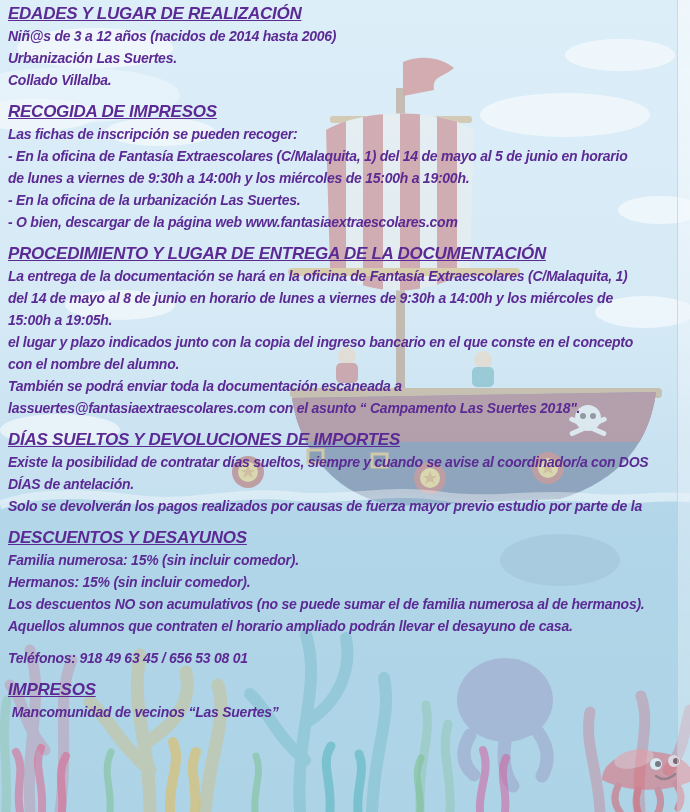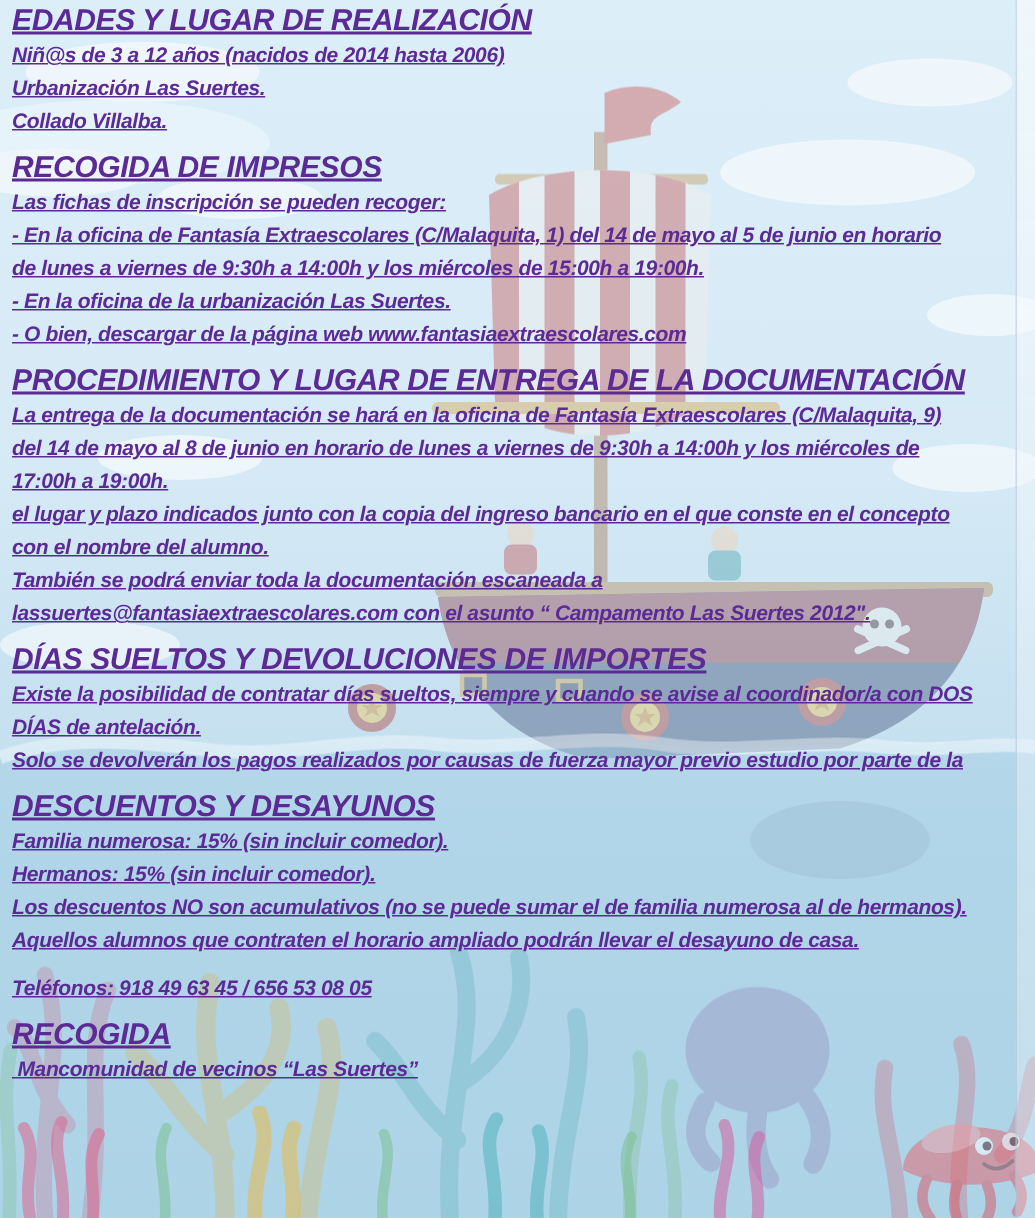--- a/index.html
+++ b/index.html
@@ -14,22 +14,22 @@
     background:linear-gradient(180deg,rgba(255,255,255,.55),rgba(235,243,250,.45) 60%,rgba(255,255,255,.25));
     border-left:1px solid rgba(175,192,212,.55);
   }
   .content{
     position:absolute;left:0;top:0;right:0;bottom:0;
     padding:3px 2px 0 8px;
     color:#5b2a94;font-style:italic;font-weight:bold;
     font-size:14px;letter-spacing:-0.25px;
   }
   .sec{margin:0 0 10px 0;}
-  .hd{margin:0;font-size:20px;line-height:22px;text-decoration:underline;white-space:pre;}
-  .line{line-height:22px;white-space:pre;text-decoration:underline;}
+  .hd{margin:0;font-size:17px;line-height:22px;text-decoration:underline;white-space:pre;}
+  .line{line-height:22px;white-space:pre;}
 </style>
 </head>
 <body>
 
 <div class="page">
 
   <svg class="bg" viewBox="0 0 690 812" aria-hidden="true">
     <defs>
       <clipPath id="sailClip">
         <path d="M326,130 C362,108 440,108 474,130 L470,268 C430,298 366,298 330,268 Z"></path>
@@ -200,47 +200,47 @@
       <h2 class="hd">RECOGIDA DE IMPRESOS</h2>
       <div class="line">Las fichas de inscripción se pueden recoger:</div>
       <div class="line">- En la oficina de Fantasía Extraescolares (C/Malaquita, 1) del 14 de mayo al 5 de junio en horario</div>
       <div class="line">de lunes a viernes de 9:30h a 14:00h y los miércoles de 15:00h a 19:00h.</div>
       <div class="line">- En la oficina de la urbanización Las Suertes.</div>
       <div class="line">- O bien, descargar de la página web www.fantasiaextraescolares.com</div>
     </div>
 
     <div class="sec">
       <h2 class="hd">PROCEDIMIENTO Y LUGAR DE ENTREGA DE LA DOCUMENTACIÓN</h2>
-      <div class="line">La entrega de la documentación se hará en la oficina de Fantasía Extraescolares (C/Malaquita, 9)</div>
+      <div class="line">La entrega de la documentación se hará en la oficina de Fantasía Extraescolares (C/Malaquita, 1)</div>
       <div class="line">del 14 de mayo al 8 de junio en horario de lunes a viernes de 9:30h a 14:00h y los miércoles de</div>
-      <div class="line">17:00h a 19:00h.</div>
+      <div class="line">15:00h a 19:05h.</div>
       <div class="line">el lugar y plazo indicados junto con la copia del ingreso bancario en el que conste en el concepto</div>
       <div class="line">con el nombre del alumno.</div>
       <div class="line">También se podrá enviar toda la documentación escaneada a</div>
-      <div class="line">lassuertes@fantasiaextraescolares.com con el asunto “ Campamento Las Suertes 2012".</div>
+      <div class="line">lassuertes@fantasiaextraescolares.com con el asunto “ Campamento Las Suertes 2018".</div>
     </div>
 
     <div class="sec">
       <h2 class="hd">DÍAS SUELTOS Y DEVOLUCIONES DE IMPORTES</h2>
       <div class="line">Existe la posibilidad de contratar días sueltos, siempre y cuando se avise al coordinador/a con DOS</div>
       <div class="line">DÍAS de antelación.</div>
       <div class="line">Solo se devolverán los pagos realizados por causas de fuerza mayor previo estudio por parte de la</div>
     </div>
 
     <div class="sec">
       <h2 class="hd">DESCUENTOS Y DESAYUNOS</h2>
       <div class="line">Familia numerosa: 15% (sin incluir comedor).</div>
       <div class="line">Hermanos: 15% (sin incluir comedor).</div>
       <div class="line">Los descuentos NO son acumulativos (no se puede sumar el de familia numerosa al de hermanos).</div>
       <div class="line">Aquellos alumnos que contraten el horario ampliado podrán llevar el desayuno de casa.</div>
     </div>
 
     <div class="sec">
-      <div class="line">Teléfonos: 918 49 63 45 / 656 53 08 05</div>
-    </div>
-
-    <div class="sec">
-      <h2 class="hd">RECOGIDA</h2>
+      <div class="line">Teléfonos: 918 49 63 45 / 656 53 08 01</div>
+    </div>
+
+    <div class="sec">
+      <h2 class="hd">IMPRESOS</h2>
       <div class="line"> Mancomunidad de vecinos “Las Suertes”</div>
     </div>
 
   </div>
 </div>
 
 </body></html>

